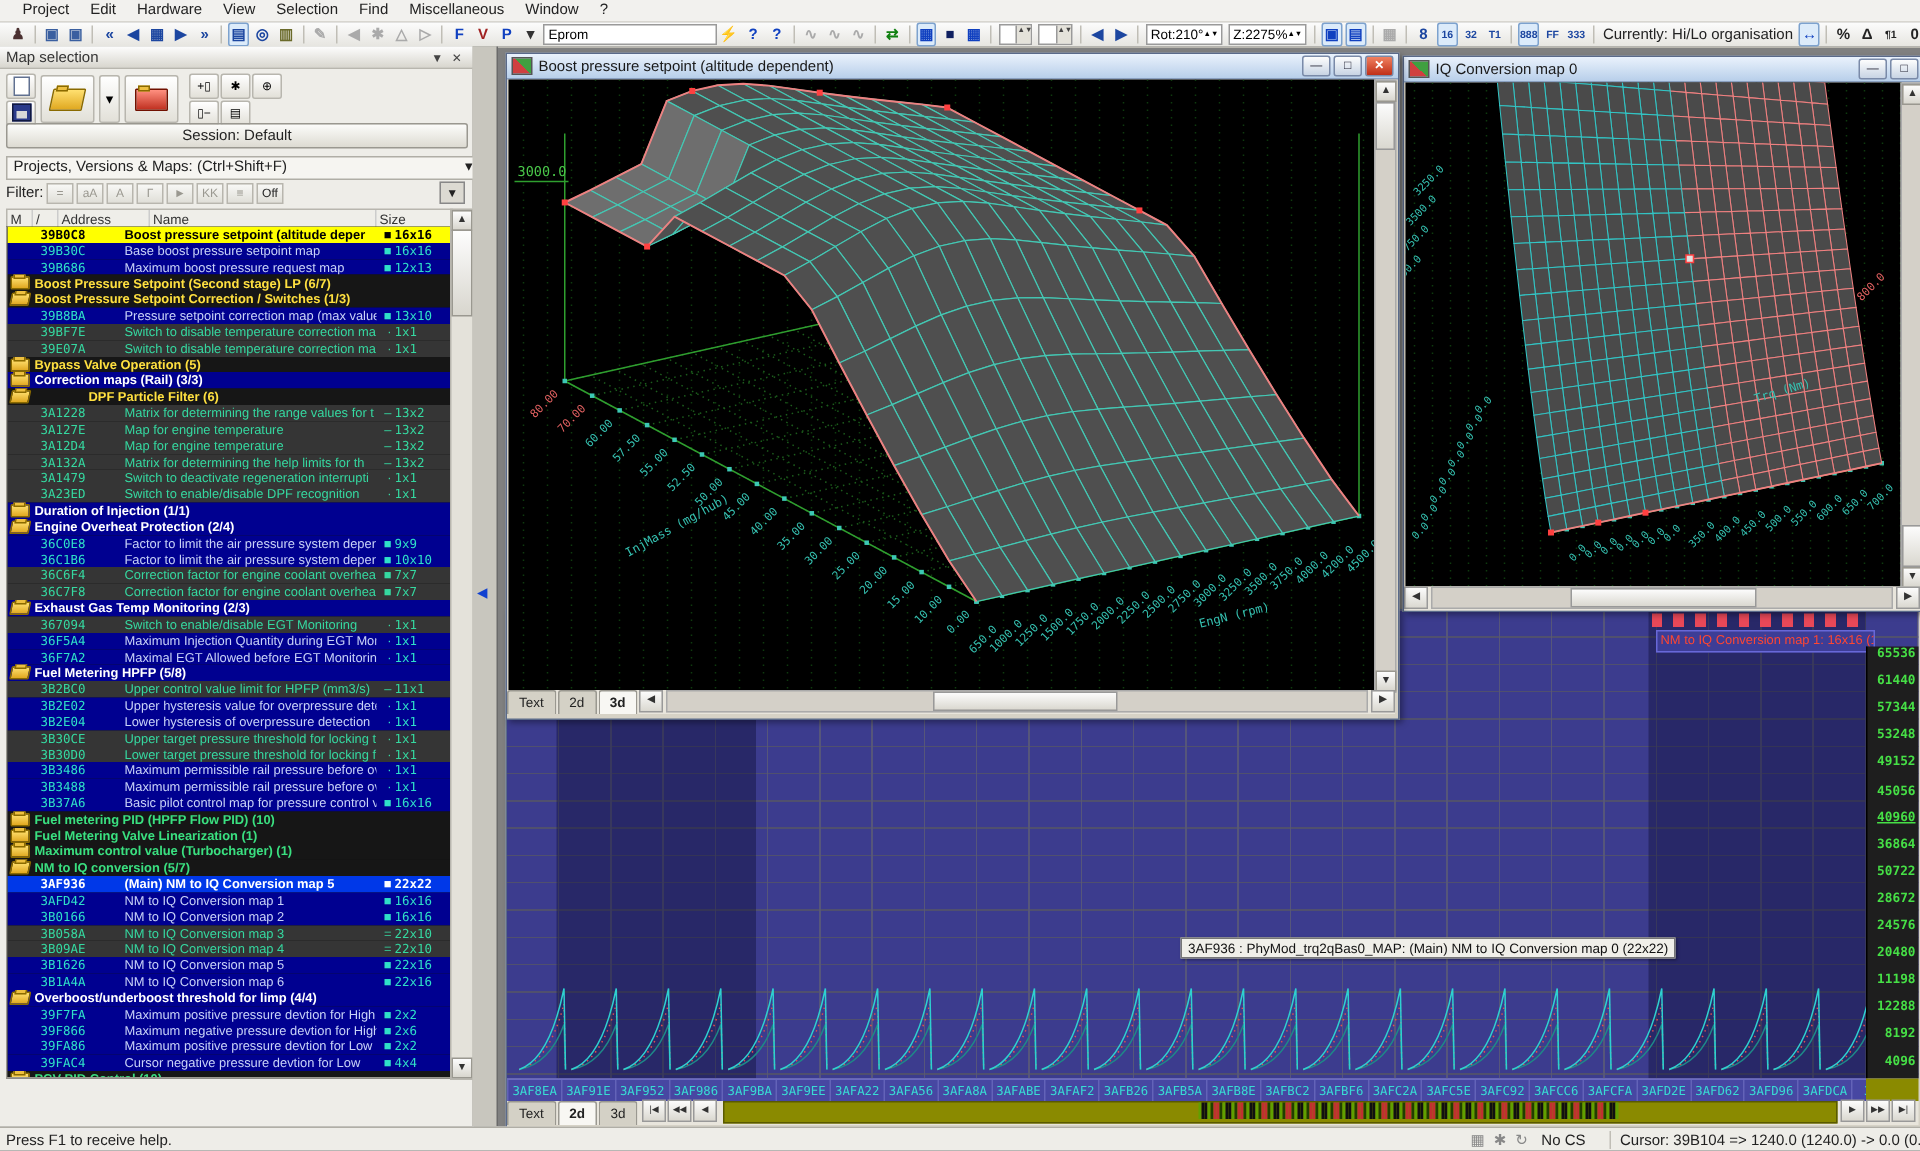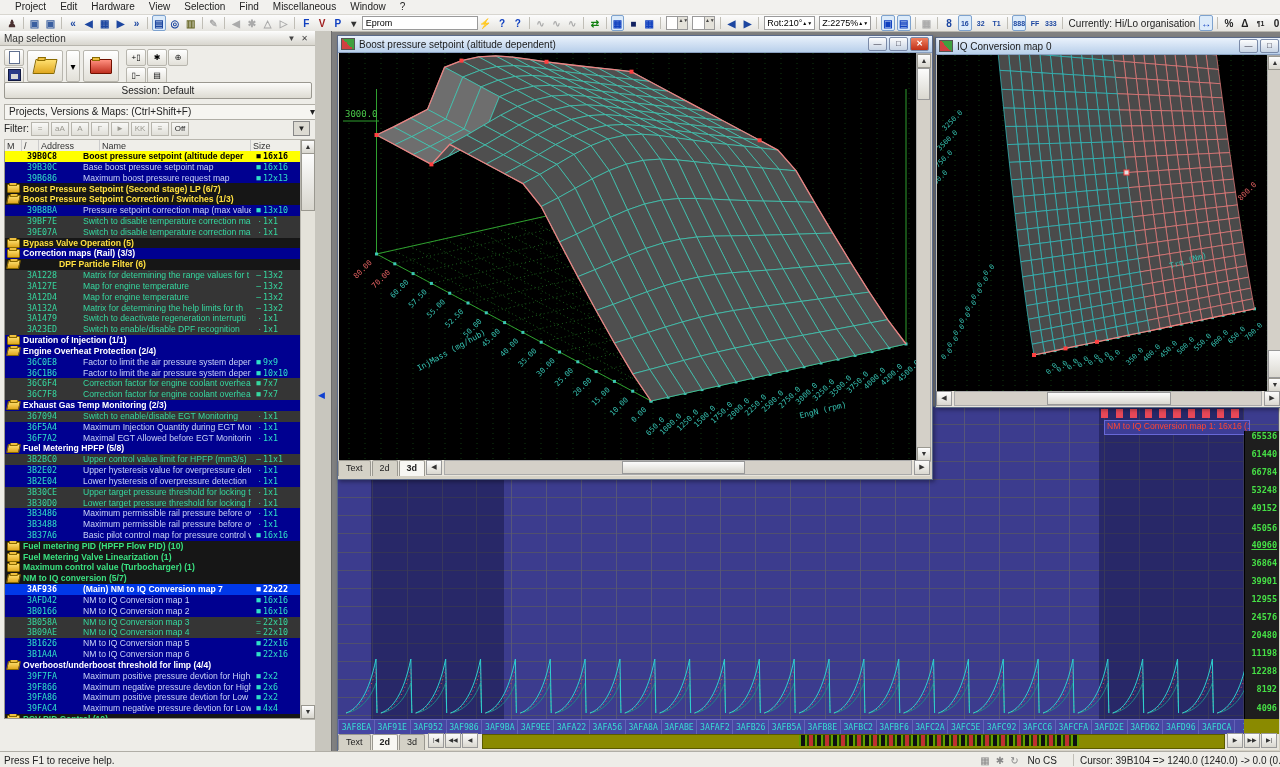--- a/index.html
+++ b/index.html
@@ -547,21 +547,21 @@
       <span style="overflow: hidden;">Maximum control value (Turbocharger) (1)</span>
     </div>
     <div class="row st-folddarkgreen">
       <span class="fold-ic open"></span>
       <span style="overflow: hidden;">NM to IQ conversion (5/7)</span>
     </div>
     <div class="row st-selblue">
       <span class="c-m"></span>
       <span class="c-sl"></span>
       <span class="c-addr">3AF936</span>
-      <span class="c-name">(Main) NM to IQ Conversion map 7</span>
+      <span class="c-name">(Main) NM to IQ Conversion map 5</span>
       <span class="c-si">■</span>
       <span class="c-size">22x22</span>
     </div>
     <div class="row st-navy">
       <span class="c-m"></span>
       <span class="c-sl"></span>
       <span class="c-addr">3AFD42</span>
       <span class="c-name">NM to IQ Conversion map 1</span>
       <span class="c-si">■</span>
       <span class="c-size">16x16</span>
@@ -631,21 +631,21 @@
       <span class="c-sl"></span>
       <span class="c-addr">39FA86</span>
       <span class="c-name">Maximum positive pressure devtion for Low F</span>
       <span class="c-si">■</span>
       <span class="c-size">2x2</span>
     </div>
     <div class="row st-navy">
       <span class="c-m"></span>
       <span class="c-sl"></span>
       <span class="c-addr">39FAC4</span>
-      <span class="c-name">Maximum negative pressure devtion for Low</span>
+      <span class="c-name">Cursor negative pressure devtion for Low</span>
       <span class="c-si">■</span>
       <span class="c-size">4x4</span>
     </div>
     <div class="row st-folddarkgreen">
       <span class="fold-ic"></span>
       <span style="overflow: hidden;">PCV PID Control (10)</span>
     </div>
   </div>
 <div id="tbl-vscroll" class="abs">
   <div class="sb-arrow">▲</div>
@@ -661,31 +661,32 @@
     <div class="hex-band" style="left:33px;width:133px;"></div>
     <div class="hex-band" style="left:761px;width:145px;"></div>
     <div class="abs" style="left:8px;top:2px;width:372px;height:9px;background:repeating-linear-gradient(90deg,#e84858 0,#e84858 7px,transparent 7px,transparent 29.8px);"></div>
     <div class="abs" style="left:763px;top:2px;width:143px;height:9px;background:repeating-linear-gradient(90deg,#e84858 0,#e84858 7px,transparent 7px,transparent 14.5px);"></div>
     <svg id="wave-svg" class="abs" style="left:8px;top:248px;" width="906" height="62">
         <path d="M0,58 C12,56 23,47 30,28 L31,58 M34.85,58 C46.85,56 57.85,47 64.85,28 L65.85,58 M69.7,58 C81.7,56 92.7,47 99.7,28 L100.7,58 M104.55000000000001,58 C116.55000000000001,56 127.55000000000001,47 134.55,28 L135.55,58 M139.4,58 C151.4,56 162.4,47 169.4,28 L170.4,58 M174.25,58 C186.25,56 197.25,47 204.25,28 L205.25,58 M209.10000000000002,58 C221.10000000000002,56 232.10000000000002,47 239.10000000000002,28 L240.10000000000002,58 M243.95000000000002,58 C255.95000000000002,56 266.95000000000005,47 273.95000000000005,28 L274.95000000000005,58 M278.8,58 C290.8,56 301.8,47 308.8,28 L309.8,58 M313.65000000000003,58 C325.65000000000003,56 336.65000000000003,47 343.65000000000003,28 L344.65000000000003,58 M348.5,58 C360.5,56 371.5,47 378.5,28 L379.5,58 M383.35,58 C395.35,56 406.35,47 413.35,28 L414.35,58 M418.20000000000005,58 C430.20000000000005,56 441.20000000000005,47 448.20000000000005,28 L449.20000000000005,58 M453.05,58 C465.05,56 476.05,47 483.05,28 L484.05,58 M487.90000000000003,58 C499.90000000000003,56 510.90000000000003,47 517.9000000000001,28 L518.9000000000001,58 M522.75,58 C534.75,56 545.75,47 552.75,28 L553.75,58 M557.6,58 C569.6,56 580.6,47 587.6,28 L588.6,58 M592.45,58 C604.45,56 615.45,47 622.45,28 L623.45,58 M627.3000000000001,58 C639.3000000000001,56 650.3000000000001,47 657.3000000000001,28 L658.3000000000001,58 M662.15,58 C674.15,56 685.15,47 692.15,28 L693.15,58 M697,58 C709,56 720,47 727,28 L728,58 M731.85,58 C743.85,56 754.85,47 761.85,28 L762.85,58 M766.7,58 C778.7,56 789.7,47 796.7,28 L797.7,58 M801.5500000000001,58 C813.5500000000001,56 824.5500000000001,47 831.5500000000001,28 L832.5500000000001,58 M836.4000000000001,58 C848.4000000000001,56 859.4000000000001,47 866.4000000000001,28 L867.4000000000001,58 M871.25,58 C883.25,56 894.25,47 901.25,28 L902.25,58 " fill="none" stroke="#1e8888" stroke-width="1"></path>
 <path d="M0,58 C12,55 23,42 30,14 L31,58 M34.85,58 C46.85,55 57.85,42 64.85,14 L65.85,58 M69.7,58 C81.7,55 92.7,42 99.7,14 L100.7,58 M104.55000000000001,58 C116.55000000000001,55 127.55000000000001,42 134.55,14 L135.55,58 M139.4,58 C151.4,55 162.4,42 169.4,14 L170.4,58 M174.25,58 C186.25,55 197.25,42 204.25,14 L205.25,58 M209.10000000000002,58 C221.10000000000002,55 232.10000000000002,42 239.10000000000002,14 L240.10000000000002,58 M243.95000000000002,58 C255.95000000000002,55 266.95000000000005,42 273.95000000000005,14 L274.95000000000005,58 M278.8,58 C290.8,55 301.8,42 308.8,14 L309.8,58 M313.65000000000003,58 C325.65000000000003,55 336.65000000000003,42 343.65000000000003,14 L344.65000000000003,58 M348.5,58 C360.5,55 371.5,42 378.5,14 L379.5,58 M383.35,58 C395.35,55 406.35,42 413.35,14 L414.35,58 M418.20000000000005,58 C430.20000000000005,55 441.20000000000005,42 448.20000000000005,14 L449.20000000000005,58 M453.05,58 C465.05,55 476.05,42 483.05,14 L484.05,58 M487.90000000000003,58 C499.90000000000003,55 510.90000000000003,42 517.9000000000001,14 L518.9000000000001,58 M522.75,58 C534.75,55 545.75,42 552.75,14 L553.75,58 M557.6,58 C569.6,55 580.6,42 587.6,14 L588.6,58 M592.45,58 C604.45,55 615.45,42 622.45,14 L623.45,58 M627.3000000000001,58 C639.3000000000001,55 650.3000000000001,42 657.3000000000001,14 L658.3000000000001,58 M662.15,58 C674.15,55 685.15,42 692.15,14 L693.15,58 M697,58 C709,55 720,42 727,14 L728,58 M731.85,58 C743.85,55 754.85,42 761.85,14 L762.85,58 M766.7,58 C778.7,55 789.7,42 796.7,14 L797.7,58 M801.5500000000001,58 C813.5500000000001,55 824.5500000000001,42 831.5500000000001,14 L832.5500000000001,58 M836.4000000000001,58 C848.4000000000001,55 859.4000000000001,42 866.4000000000001,14 L867.4000000000001,58 M871.25,58 C883.25,55 894.25,42 901.25,14 L902.25,58 " fill="none" stroke="#e05050" stroke-width="1" stroke-dasharray="1,3"></path>
 <path d="M0,58 C12,54 23,38 30,4 L31,58 M34.85,58 C46.85,54 57.85,38 64.85,4 L65.85,58 M69.7,58 C81.7,54 92.7,38 99.7,4 L100.7,58 M104.55000000000001,58 C116.55000000000001,54 127.55000000000001,38 134.55,4 L135.55,58 M139.4,58 C151.4,54 162.4,38 169.4,4 L170.4,58 M174.25,58 C186.25,54 197.25,38 204.25,4 L205.25,58 M209.10000000000002,58 C221.10000000000002,54 232.10000000000002,38 239.10000000000002,4 L240.10000000000002,58 M243.95000000000002,58 C255.95000000000002,54 266.95000000000005,38 273.95000000000005,4 L274.95000000000005,58 M278.8,58 C290.8,54 301.8,38 308.8,4 L309.8,58 M313.65000000000003,58 C325.65000000000003,54 336.65000000000003,38 343.65000000000003,4 L344.65000000000003,58 M348.5,58 C360.5,54 371.5,38 378.5,4 L379.5,58 M383.35,58 C395.35,54 406.35,38 413.35,4 L414.35,58 M418.20000000000005,58 C430.20000000000005,54 441.20000000000005,38 448.20000000000005,4 L449.20000000000005,58 M453.05,58 C465.05,54 476.05,38 483.05,4 L484.05,58 M487.90000000000003,58 C499.90000000000003,54 510.90000000000003,38 517.9000000000001,4 L518.9000000000001,58 M522.75,58 C534.75,54 545.75,38 552.75,4 L553.75,58 M557.6,58 C569.6,54 580.6,38 587.6,4 L588.6,58 M592.45,58 C604.45,54 615.45,38 622.45,4 L623.45,58 M627.3000000000001,58 C639.3000000000001,54 650.3000000000001,38 657.3000000000001,4 L658.3000000000001,58 M662.15,58 C674.15,54 685.15,38 692.15,4 L693.15,58 M697,58 C709,54 720,38 727,4 L728,58 M731.85,58 C743.85,54 754.85,38 761.85,4 L762.85,58 M766.7,58 C778.7,54 789.7,38 796.7,4 L797.7,58 M801.5500000000001,58 C813.5500000000001,54 824.5500000000001,38 831.5500000000001,4 L832.5500000000001,58 M836.4000000000001,58 C848.4000000000001,54 859.4000000000001,38 866.4000000000001,4 L867.4000000000001,58 M871.25,58 C883.25,54 894.25,38 901.25,4 L902.25,58 " fill="none" stroke="#2ed0d0" stroke-width="1"></path>
       </svg>
     <div id="map-label" style="left:766px;top:13px;width:140px;height:13px;">NM to IQ Conversion map 1: 16x16 (16 Bi</div>
+    <div id="hex-tooltip" style="left:449px;top:218px;">3AF936 : PhyMod_trq2qBas0_MAP: (Main) NM to IQ Conversion map 0 (22x22)</div>
     <div id="yvals" style="left:906px;top:24px;width:35px;height:288px;">
         <span class="yval" style="top: 0px;">65536</span>
         <span class="yval" style="top: 18.1px;">61440</span>
-        <span class="yval" style="top: 36.2px;">66784</span>
+        <span class="yval" style="top: 36.2px;">57344</span>
         <span class="yval" style="top: 54.3px;">53248</span>
         <span class="yval" style="top: 72.4px;">49152</span>
         <span class="yval" style="top: 92px;">45056</span>
         <span class="yval" style="top: 108.6px; text-decoration: underline;">40960</span>
         <span class="yval" style="top: 126.7px;">36864</span>
-        <span class="yval" style="top: 144.8px;">39901</span>
-        <span class="yval" style="top: 162.9px;">12955</span>
+        <span class="yval" style="top: 144.8px;">50722</span>
+        <span class="yval" style="top: 162.9px;">28672</span>
         <span class="yval" style="top: 181px;">24576</span>
         <span class="yval" style="top: 199.1px;">20480</span>
         <span class="yval" style="top: 217.2px;">11198</span>
         <span class="yval" style="top: 235.3px;">12288</span>
         <span class="yval" style="top: 253.4px;">8192</span>
         <span class="yval" style="top: 271.5px;">4096</span>
       </div>
   </div>
   <div id="addr-strip" style="left:0;top:312px;width:906px;height:15px;">
       <span class="addr">3AF8EA</span>

